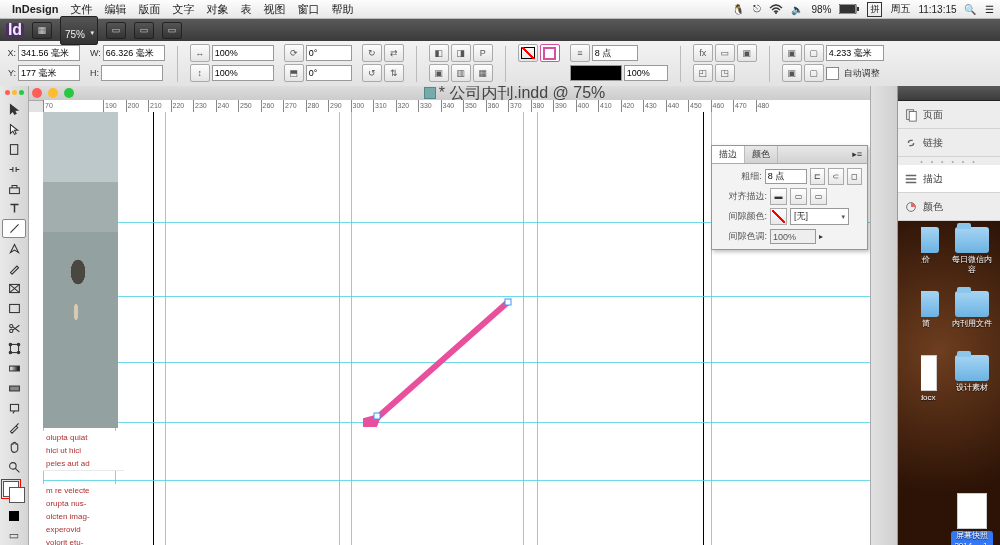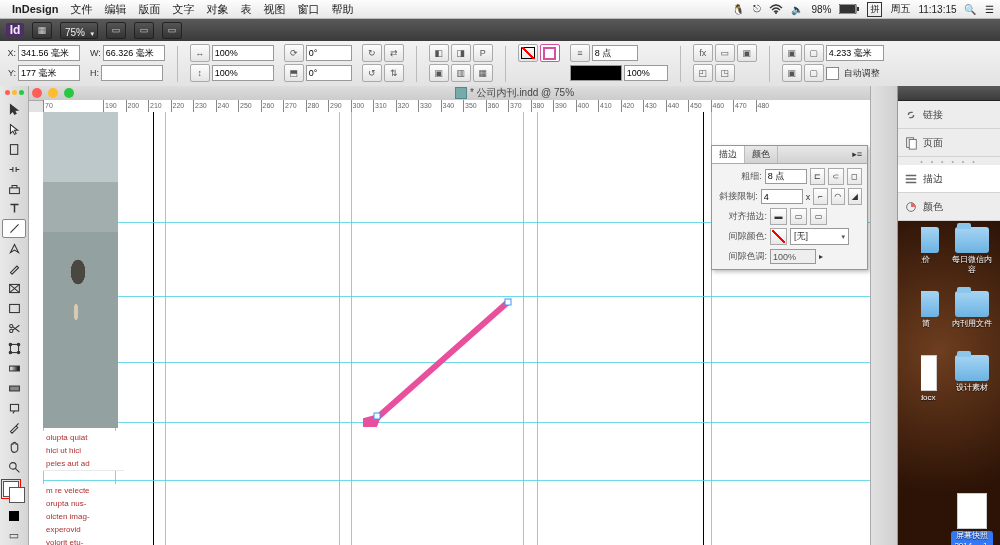--- a/index.html
+++ b/index.html
@@ -2,23 +2,23 @@
 <html><head>
 <meta charset="utf-8">
 <style>
 body{margin:0;padding:0;font-family:"Lucida Grande","Heiti SC",Arial,sans-serif;font-size:10px;overflow:hidden;width:1000px;height:545px;background:#eee;position:relative}
 .menubar{height:18px;background:linear-gradient(#fdfdfd,#e8e8e8);display:flex;align-items:center;padding:0 6px;border-bottom:1px solid #bbb;font-size:11px;color:#222}
 .menubar .apple{font-size:13px;margin-right:6px}
 .menubar .mb-item{margin-right:12px;line-height:18px}
 .menubar .right{margin-left:auto;display:flex;align-items:center;gap:8px;font-size:10px}
 .menubar .right span{display:inline-flex;align-items:center}
 .app-bar{height:22px;background:linear-gradient(#595959,#3a3a3a);display:flex;align-items:center;padding:0 6px;gap:8px;color:#ddd;font-size:10px}
-.id-logo{width:18px;height:14px;background:#4d3063;color:#f5e8ff;font-weight:bold;font-size:12px;display:flex;align-items:center;justify-content:center;border-radius:2px}
+.id-logo{width:18px;height:14px;background:#4d3063;color:#f5e8ff;font-weight:bold;font-size:16px;display:flex;align-items:center;justify-content:center;border-radius:2px}
 .sm-btn{width:18px;height:15px;background:linear-gradient(#555,#333);border:1px solid #222;border-radius:2px;display:flex;align-items:center;justify-content:center;color:#ccc;font-size:9px}
-.zoom-sel{height:15px;background:linear-gradient(#555,#333);border:1px solid #222;border-radius:2px;color:#eee;padding:0 12px 0 4px;display:inline-flex;align-items:flex-end;position:relative}
+.zoom-sel{height:15px;background:linear-gradient(#555,#333);border:1px solid #222;border-radius:2px;color:#eee;padding:12px 12px 0 4px;display:inline-flex;align-items:flex-start;position:relative}
 .zoom-sel:after{content:"▾";position:absolute;right:3px;font-size:7px}
 .app-bar .spacer{flex:1}
 .app-bar .right-slot{display:flex;align-items:center;gap:4px}
 .app-bar input{height:13px;width:80px;background:#fff;border:1px solid #666;font-size:10px;padding:0 2px}
 .control-strip{height:46px;background:linear-gradient(#f3f3f3,#e0e0e0);border-bottom:1px solid #aaa;display:flex;align-items:flex-start;padding:3px 6px;gap:10px;font-size:9px;color:#333}
 .cs-group{display:flex;flex-direction:column;gap:2px}
 .cs-row{display:flex;align-items:center;gap:2px;height:18px}
 .cs-row input{width:56px;height:14px;border:1px solid #999;background:#fff;font-size:9px;padding:0 2px}
 .cs-row .ibtn{width:18px;height:16px;border:1px solid #aaa;background:linear-gradient(#fdfdfd,#e5e5e5);border-radius:2px;display:flex;align-items:center;justify-content:center;font-size:9px;color:#555}
 .cs-sep{width:1px;height:36px;background:#bbb;margin:2px 2px}
@@ -30,21 +30,21 @@
 .vtoolbar .circles span{width:5px;height:5px;border-radius:50%;}
 .tbtn{width:22px;height:17px;border:1px solid transparent;display:flex;align-items:center;justify-content:center;color:#444;font-size:11px;border-radius:2px}
 .tbtn svg{width:13px;height:13px;stroke:#333;fill:none;stroke-width:1.3}
 .tbtn.sel{background:#fff;border-color:#888}
 .vtoolbar .swatches{width:22px;height:22px;position:relative;margin-top:3px}
 .vtoolbar .swatches .sw1{position:absolute;top:0;left:0;width:14px;height:14px;background:#fff;border:1px solid #555}
 .vtoolbar .swatches .sw1:after{content:"";position:absolute;top:-3px;left:-3px;right:-3px;bottom:-3px;border:1px solid red}
 .vtoolbar .swatches .sw2{position:absolute;bottom:0;right:0;width:14px;height:14px;background:#fff;border:1px solid #555}
 
 .doc-area{flex:1;position:relative;background:#e3e3e3;overflow:hidden}
-.tabbar{height:14px;background:linear-gradient(#ddd,#ccc);border-bottom:1px solid #aaa;display:flex;align-items:center;justify-content:center;font-size:10px;color:#444}
+.tabbar{height:14px;background:linear-gradient(#ddd,#ccc);border-bottom:1px solid #aaa;display:flex;align-items:center;justify-content:center;font-size:16px;color:#444}
 .tabbar .tab-strip{position:absolute;left:0;top:0;bottom:0;display:flex}
 .tabbar .wlight{width:10px;height:10px;border-radius:50%;margin:2px 3px}
 .tabbar .title-text{display:flex;align-items:center;gap:3px}
 .tabbar .save-ico{width:10px;height:10px;background:#7aa;border:1px solid #588;display:inline-block}
 .ruler-h{position:absolute;top:14px;left:14px;right:0;height:12px;background:#fff;border-bottom:1px solid #999;font-size:8px;color:#666;overflow:hidden}
 .ruler-v{position:absolute;top:26px;left:0;width:14px;bottom:0;background:#fff;border-right:1px solid #999}
 .canvas{position:absolute;top:26px;left:14px;right:0;bottom:0;background:#fff;overflow:hidden}
 .grid-v{position:absolute;top:0;bottom:0;width:1px;background:#4dd0e1;opacity:.8}
 .grid-h{position:absolute;left:0;right:0;height:1px;background:#4dd0e1;opacity:.8}
 .photo{position:absolute;top:0;left:0;width:75px;height:316px;background:linear-gradient(#a8b7ba,#97a9aa);overflow:hidden}
@@ -487,28 +487,20 @@
  </div>
  <div class="p-body">
   <div class="p-row">
         <label>粗细:</label>
         <input value="8 点" style="">
         <div class="mini">⊏</div>
         <div class="mini">⊂</div>
         <div class="mini">◻</div>
       </div>
   <div class="p-row">
-        <label>斜接限制:</label>
-        <input value="4" style="">
-        <span>x</span>
-        <div class="mini">⌐</div>
-        <div class="mini">◠</div>
-        <div class="mini">◢</div>
-      </div>
-  <div class="p-row">
         <label>对齐描边:</label>
         <div class="mini">▬</div>
         <div class="mini">▭</div>
         <div class="mini">▭</div>
       </div>
   <div class="p-row">
         <label>间隙颜色:</label>
         <div class="mini" style="position:relative">
           <span style="position:absolute;inset:1px;background:linear-gradient(45deg,transparent 44%,red 44%,red 56%,transparent 56%)"></span>
         </div>
@@ -523,30 +515,30 @@
       </div>
  </div>
 </div>
 
 <div class="dock">
  <div class="dock-strip"></div>
  <div class="dock-panel">
   <div class="dock-head"></div>
   <div class="dock-row">
         <svg viewBox="0 0 16 16">
-          <path d="M5 8 A3 3 0 0 1 8 5 L10 5 M11 8 A3 3 0 0 1 8 11 L6 11" fill="none" stroke="#666" stroke-width="1.5"></path>
-        </svg>
-        <span>链接</span>
-      </div>
-  <div class="dock-row">
-        <svg viewBox="0 0 16 16">
           <rect x="3" y="2" width="8" height="11" fill="none" stroke="#666"></rect>
           <rect x="6" y="4" width="8" height="11" fill="#fff" stroke="#666"></rect>
         </svg>
         <span>页面</span>
+      </div>
+  <div class="dock-row">
+        <svg viewBox="0 0 16 16">
+          <path d="M5 8 A3 3 0 0 1 8 5 L10 5 M11 8 A3 3 0 0 1 8 11 L6 11" fill="none" stroke="#666" stroke-width="1.5"></path>
+        </svg>
+        <span>链接</span>
       </div>
   <div class="dock-dots">• • • • • •</div>
   <div class="dock-row on">
         <svg viewBox="0 0 16 16">
           <path d="M2 4 L14 4 M2 8 L14 8 M2 12 L14 12" stroke="#666" stroke-width="1.5"></path>
         </svg>
         <span>描边</span>
       </div>
   <div class="dock-row">
         <svg viewBox="0 0 16 16">

